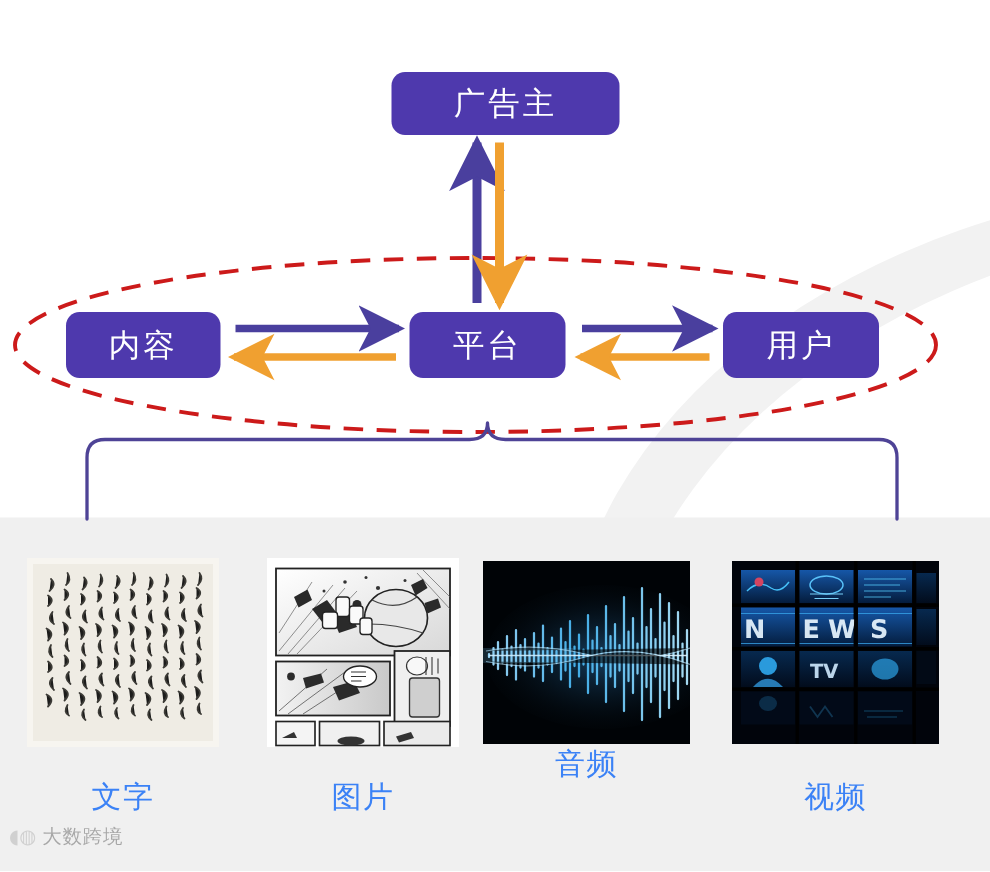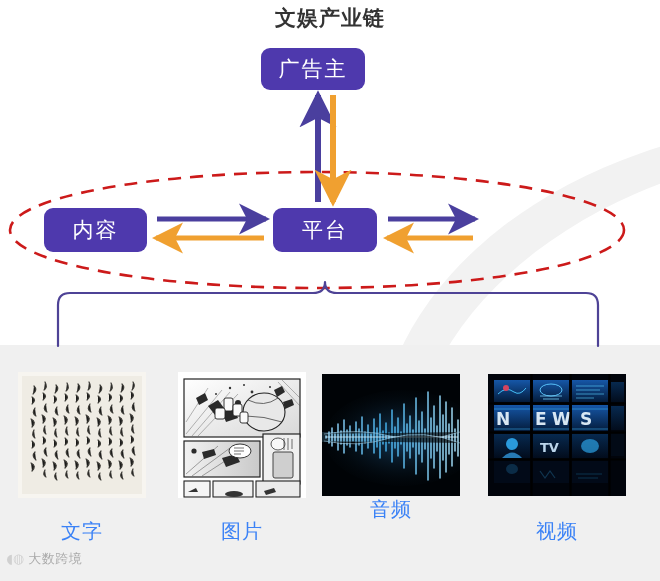--- a/index.html
+++ b/index.html
@@ -74,21 +74,21 @@
     border-radius: 9px;
     color: #ffffff;
     font-size: 21px;
     display: flex;
     align-items: center;
     justify-content: center;
     letter-spacing: 2px;
     z-index: 6;
     box-sizing: border-box;
   }
-  .node-advertiser { left: 261px; top: 48px;  width: 104px; height: 42px; }
+  .node-advertiser { left: 261px; top: 48px;  width: 152px; height: 42px; }
   .node-content    { left: 44px;  top: 208px; width: 103px; height: 44px; }
   .node-platform   { left: 273px; top: 208px; width: 104px; height: 44px; }
   .node-user       { left: 482px; top: 208px; width: 104px; height: 44px; }
 
   
   .overlay {
     position: absolute;
     left: 0; top: 0;
     width: 660px; height: 581px;
     z-index: 4;
@@ -146,21 +146,20 @@
 </head>
 <body>
 
 <div id="canvas">
 
   <div class="bg-swoosh-a"></div>
   <div class="bg-swoosh-b"></div>
 
   <div class="bottom-panel"></div>
 
-  <div class="title">文娱产业链</div>
 
   <svg class="overlay" viewBox="0 0 660 581" width="660" height="581" xmlns="http://www.w3.org/2000/svg">
     <defs>
       <marker id="arrow-purple" markerWidth="7" markerHeight="7" refX="5.4" refY="3.5" orient="auto" markerUnits="strokeWidth">
         <path d="M0,0.4 L6.2,3.5 L0,6.6 L1.6,3.5 Z" fill="#4a3f9e"></path>
       </marker>
       <marker id="arrow-orange" markerWidth="7" markerHeight="7" refX="5.4" refY="3.5" orient="auto" markerUnits="strokeWidth">
         <path d="M0,0.4 L6.2,3.5 L0,6.6 L1.6,3.5 Z" fill="#f0a030"></path>
       </marker>
     </defs>
@@ -188,20 +187,23 @@
   </svg>
 
   <div class="node node-advertiser">
     <span>广告主</span>
   </div>
   <div class="node node-content">
     <span>内容</span>
   </div>
   <div class="node node-platform">
     <span>平台</span>
+  </div>
+  <div class="node node-user">
+    <span>用户</span>
   </div>
 
   <div class="thumb thumb-1">
     <svg viewBox="0 0 128 126" width="128" height="126" xmlns="http://www.w3.org/2000/svg">
       <rect x="0" y="0" width="128" height="126" fill="#f7f5f0"></rect>
       <rect x="4" y="4" width="120" height="118" fill="#efece4"></rect>
       <g stroke="#2a2a28" stroke-width="1.1" stroke-linecap="round" opacity="0.85">
         <g id="col">
           <path d="M0 0"></path>
         </g>

